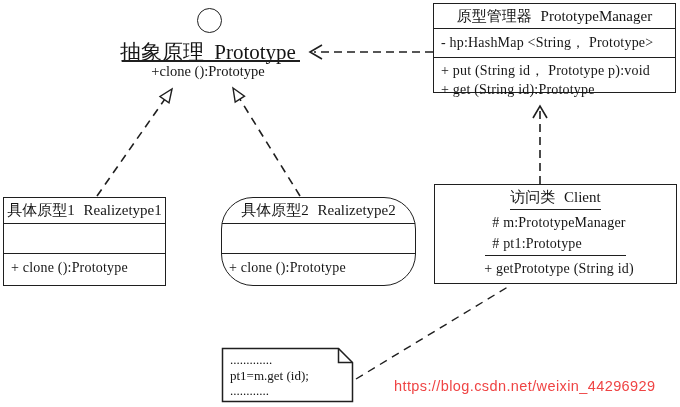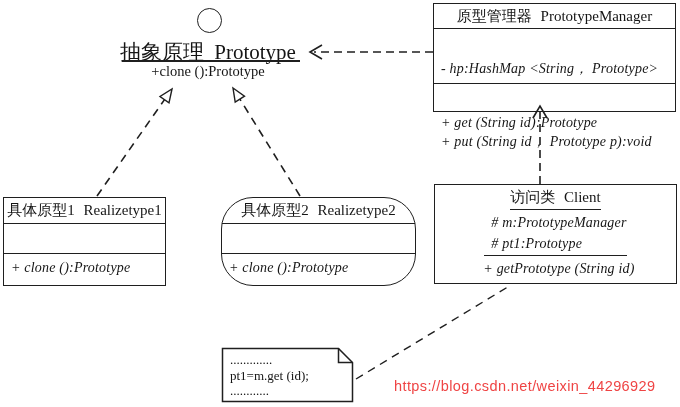--- a/index.html
+++ b/index.html
@@ -78,23 +78,23 @@
     border-bottom: 1.6px solid #1f1f1f;
     padding-left: 7px;
     flex: 0 0 auto;
     box-sizing: border-box;
   }
   .cls-methods {
     padding-left: 7px;
     flex: 1 1 auto;
     box-sizing: border-box;
   }
-  .member { white-space: nowrap; letter-spacing: 0.2px; font-style: italic; }
-
-  #box-manager { left: 433px; top: 3px;  width: 243px; height: 109px; gap: 26px; }
+  .member { white-space: nowrap; letter-spacing: 0.2px; }
+
+  #box-manager { left: 433px; top: 3px;  width: 243px; height: 90px; }
   #box-manager .cls-title   { height: 24px; line-height: 24px; }
   #box-manager .cls-attrs   { height: 29px; line-height: 27px; }
   #box-manager .cls-methods { padding-top: 3px; line-height: 19px; }
 
   #box-client { left: 434px; top: 184px; width: 243px; height: 100px; align-items: center; }
   #box-client .cls-title   { height: 24px; line-height: 24px; }
   #box-client .cls-attrs   { height: 46px; line-height: 21px; padding-top: 2px; }
   #box-client .cls-methods { line-height: 25px; }
 
   #box-realize1 { left: 3px;   top: 197px; width: 163px; height: 89px; }
@@ -163,22 +163,22 @@
   <div class="iface-title">抽象原理 Prototype</div>
   <div class="iface-underline"></div>
   <div class="iface-op">+clone ():Prototype</div>
 
   <div class="cls" id="box-manager">
     <div class="cls-title">原型管理器 PrototypeManager</div>
     <div class="cls-attrs">
       <div class="member">- hp:HashMap &lt;String， Prototype&gt;</div>
     </div>
     <div class="cls-methods">
+      <div class="member">+ put (String id， Prototype p):void</div>
       <div class="member">+ get (String id):Prototype</div>
-      <div class="member">+ put (String id， Prototype p):void</div>
     </div>
   </div>
 
   <div class="cls" id="box-client">
     <div class="cls-title">访问类 Client</div>
     <div class="cls-attrs">
       <div class="member"># m:PrototypeManager</div>
       <div class="member"># pt1:Prototype</div>
     </div>
     <div class="cls-methods">

